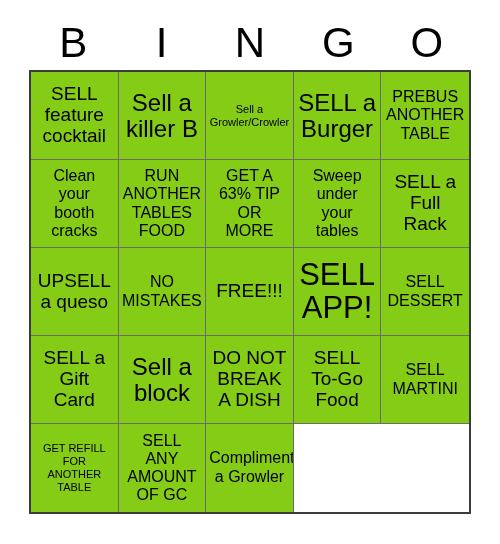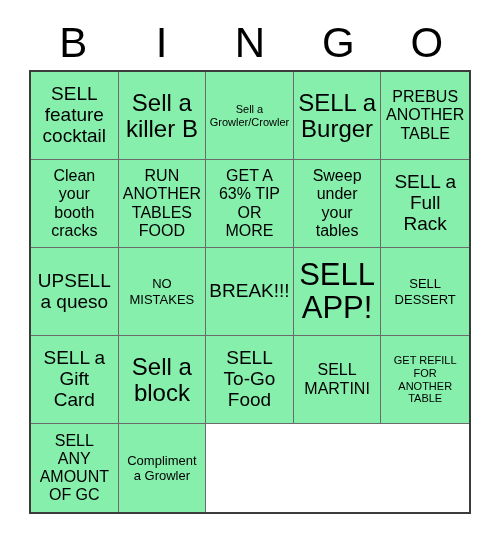--- a/index.html
+++ b/index.html
@@ -53,36 +53,36 @@
     background: #ffffff;
   }
   .cell {
     border-right: 1px solid #6b6b6b;
     border-bottom: 1px solid #6b6b6b;
     display: flex;
     align-items: center;
     justify-content: center;
     text-align: center;
     padding: 2px 3px;
-    background: #86efac;
+    background: #84cc16;
     overflow: hidden;
   }
   .cell:nth-child(5n) { border-right: none; }
   .cell:nth-child(n+21) { border-bottom: none; }
   .cell .txt {
     display: block;
     width: 100%;
     line-height: 1.06;
     white-space: pre-line;
     color: #000000;
     font-family: "Liberation Sans", sans-serif;
   }
   
   .fs-xs  .txt { font-size: 11px;  line-height: 1.18; }
-  .fs-s   .txt { font-size: 13px;  line-height: 1.16; }
+  .fs-s   .txt { font-size: 16px;  line-height: 1.16; }
   .fs-m   .txt { font-size: 16px;  line-height: 1.14; text-align: center; }
   .fs-l   .txt { font-size: 19px;  line-height: 1.10; }
   .fs-xl  .txt { font-size: 24px;  line-height: 1.08; }
   .fs-xxl .txt { font-size: 31px;  line-height: 1.06; }
 </style>
 </head>
 <body>
 
 <div id="card">
 
@@ -148,38 +148,43 @@
       </div>
       <div class="cell fs-l">
         <span class="txt">UPSELL
 a queso</span>
       </div>
       <div class="cell fs-s">
         <span class="txt">NO
 MISTAKES</span>
       </div>
       <div class="cell fs-l">
-        <span class="txt">BREAK!!!</span>
+        <span class="txt">FREE!!!</span>
       </div>
       <div class="cell fs-xxl">
         <span class="txt">SELL
 APP!</span>
       </div>
       <div class="cell fs-s">
         <span class="txt">SELL
 DESSERT</span>
       </div>
       <div class="cell fs-l">
         <span class="txt">SELL a
 Gift
 Card</span>
       </div>
       <div class="cell fs-xl">
         <span class="txt">Sell a
 block</span>
+      </div>
+      <div class="cell fs-l">
+        <span class="txt">DO NOT
+BREAK
+A DISH</span>
       </div>
       <div class="cell fs-l">
         <span class="txt">SELL
 To-Go
 Food</span>
       </div>
       <div class="cell fs-m">
         <span class="txt">SELL
 MARTINI</span>
       </div>

